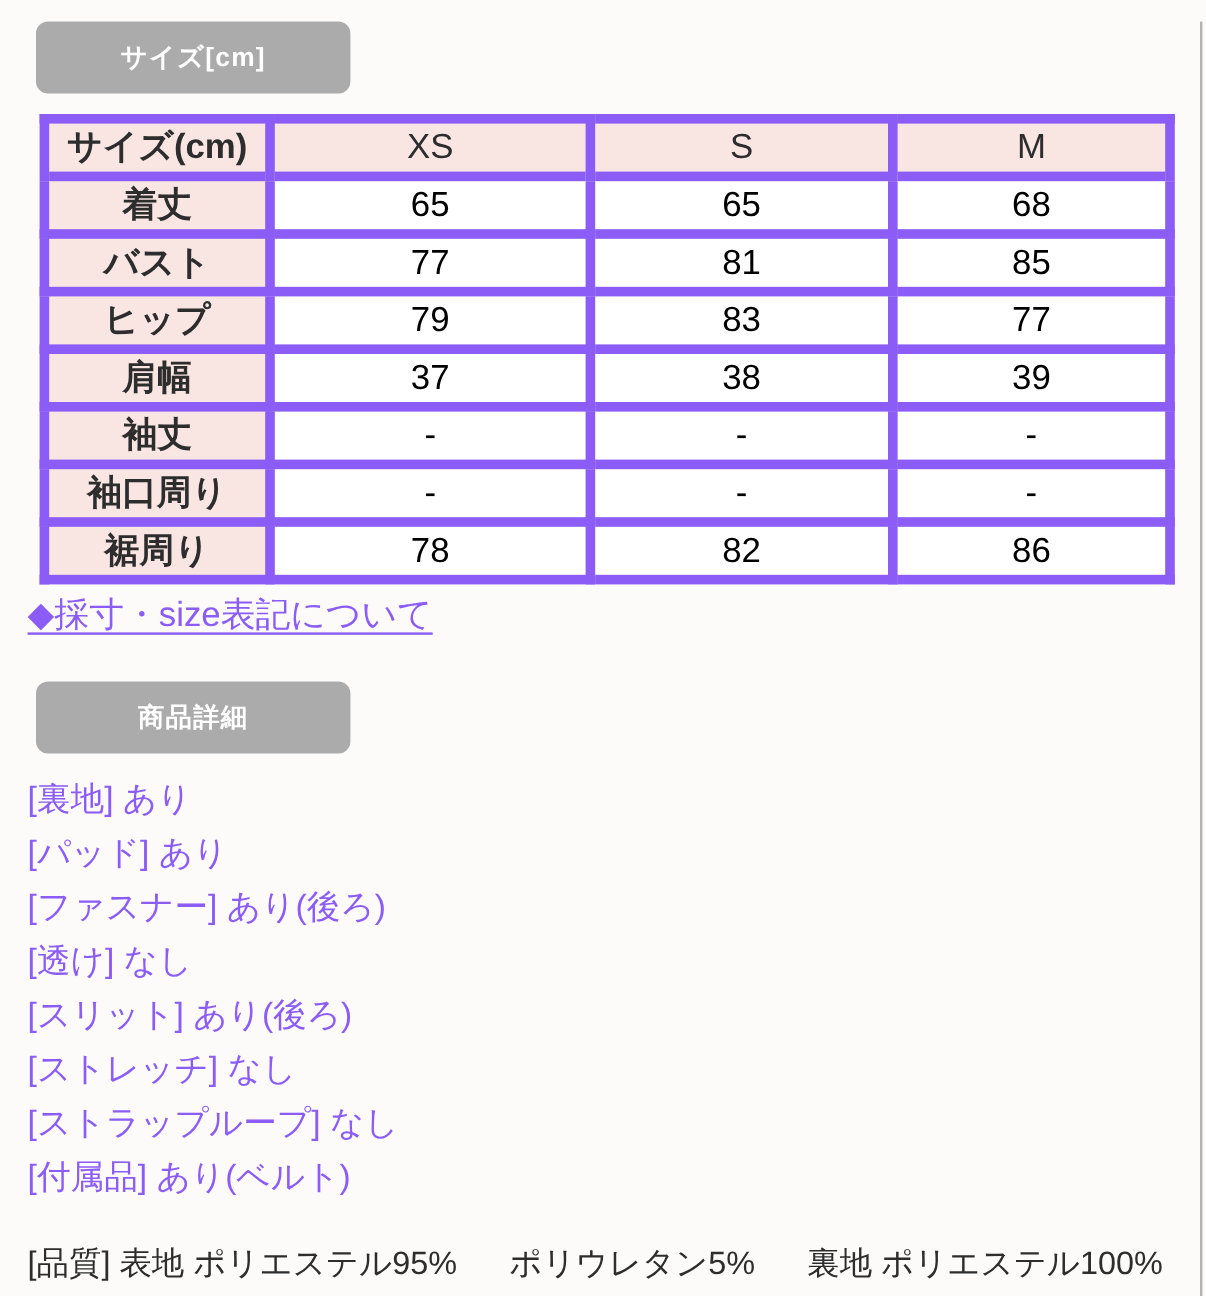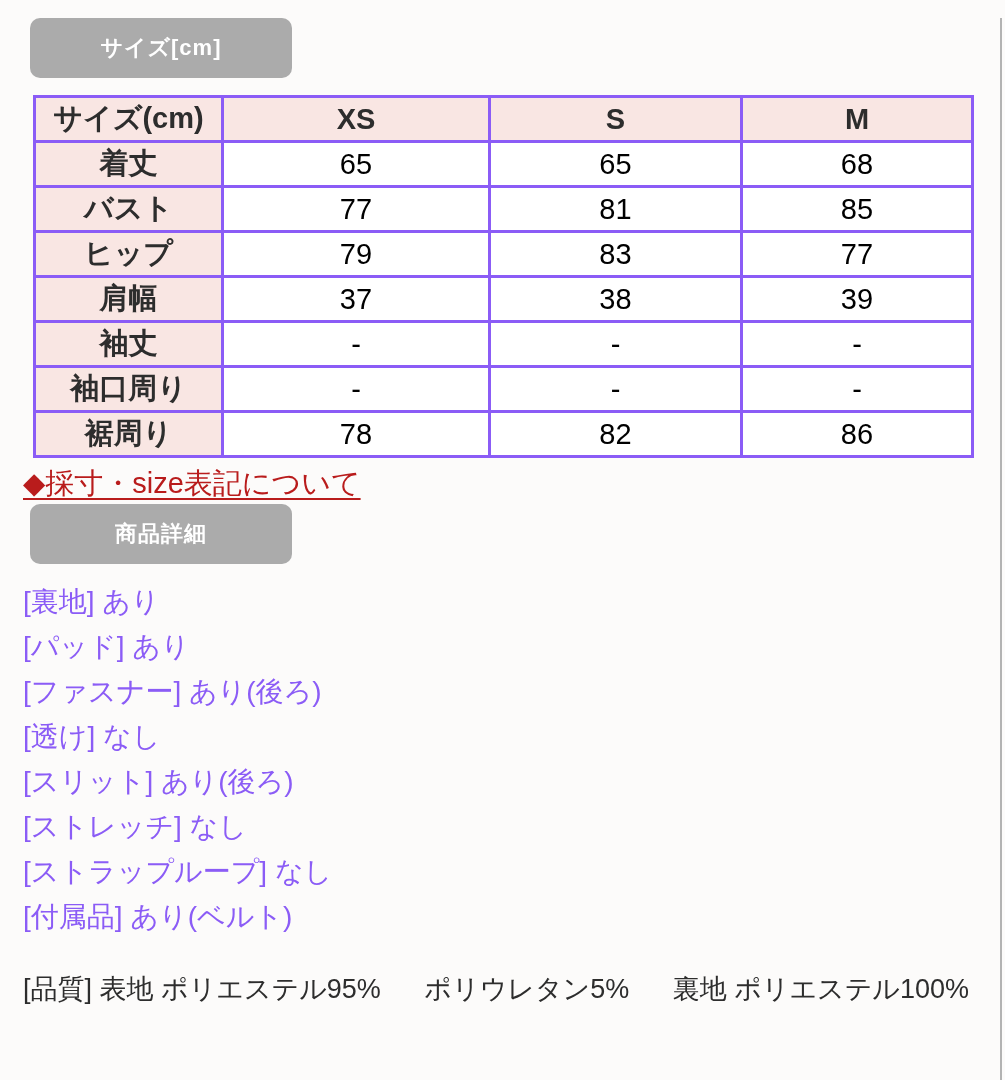--- a/index.html
+++ b/index.html
@@ -23,55 +23,55 @@
     text-align: center;
     background: #ababab;
     color: #ffffff;
     font-size: 22px;
     font-weight: bold;
     border-radius: 10px;
     margin-left: 30px;
     letter-spacing: 1px;
   }
   .badge-size { margin-top: 18px; }
-  .badge-detail { }
+  .badge-detail { margin-top: 35px; }
 
   
   table.size-chart {
     border-collapse: collapse;
     margin: 17px 0 0 33px;
     width: 938px;
     table-layout: fixed;
     border: 2px solid #3f3f3f;
   }
   table.size-chart th, table.size-chart td {
-    border: 3px solid #8b5cf6;
+    border: 8px solid #8b5cf6;
     height: 45px;
     text-align: center;
     vertical-align: middle;
     font-size: 29px;
     padding: 0;
   }
   table.size-chart thead th { border-bottom: 2px solid #3f3f3f; }
   .col-label { width: 188px; }
   .col-xs { width: 267px; }
   .col-s { width: 252px; }
   .col-m { width: 231px; }
   .cell-pink { background: #f9e6e3; }
   .cell-white { background: #ffffff; }
   th.row-label, th.table-corner { font-weight: bold; }
-  thead th.size-col { font-weight: bold; }
+  thead th.size-col { font-weight: normal; }
   td.value-cell { font-weight: normal; color: #000000; }
 
   
   .size-link {
     display: inline-block;
     margin: 6px 0 0 23px;
     font-size: 29px;
-    color: #b91c1c;
+    color: #8b5cf6;
     text-decoration: underline;
     text-underline-offset: 5px;
     text-decoration-thickness: 2px;
     cursor: pointer;
   }
 
   
   .details {
     margin: 15px 0 0 23px;
   }

